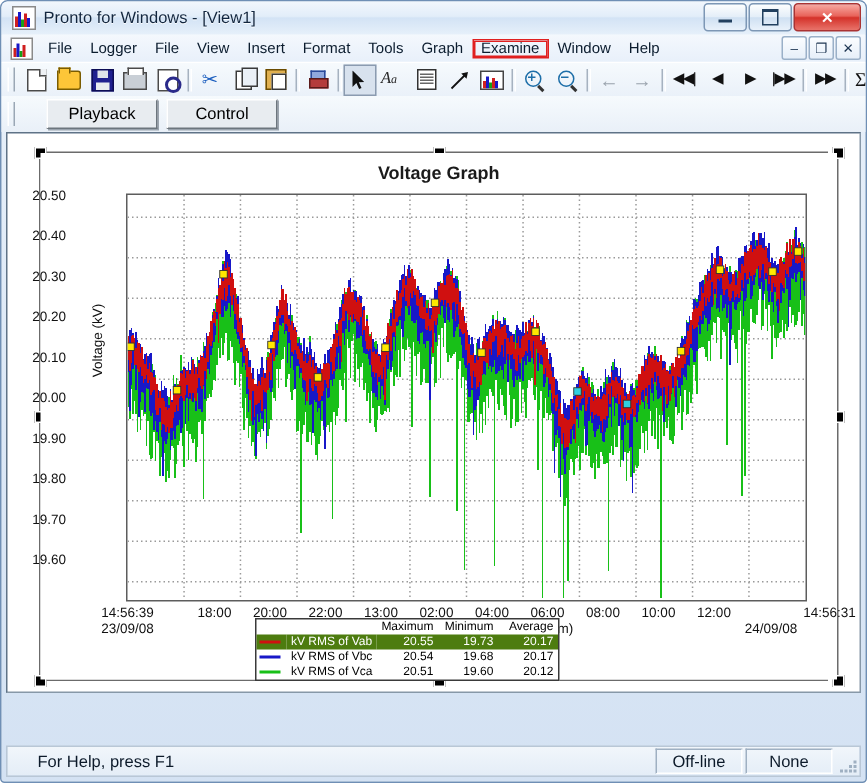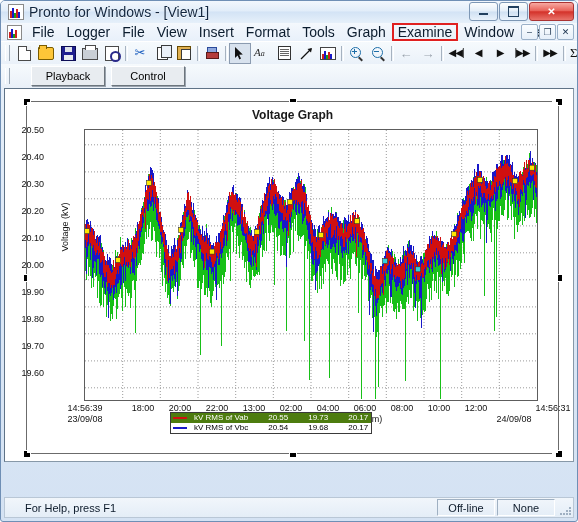--- a/index.html
+++ b/index.html
@@ -27,21 +27,21 @@
     display:flex;align-items:center;
     padding:0 4px;
   }
   .app-icon{
     width:14px;height:14px;margin:0 5px 0 3px;flex:none;position:relative;
     background:#ffffff;border:1px solid #8a8a8a;
     overflow:hidden;
   }
   .app-icon i{position:absolute;display:block;bottom:1px;width:2px;}
   .title-text{
-    font-size:14px;color:#12263f;
+    font-size:11px;color:#12263f;
     text-shadow:0 1px 0 rgba(255,255,255,.85);
     white-space:nowrap;
   }
   .winbtns{position:absolute;right:3px;top:1px;display:flex;gap:1px;}
   .winbtn{
     width:27px;height:17px;border:1px solid #7d97b5;border-radius:3px;
     background:linear-gradient(180deg,#fdfefe 0%,#e4eef8 48%,#cfe0f2 52%,#e9f2fb 100%);
     display:flex;align-items:center;justify-content:center;
     font-size:10px;color:#22405f;
   }
@@ -58,21 +58,21 @@
     height:18px;display:flex;align-items:center;
     background:linear-gradient(180deg,#f4f8fd 0%,#e8f0fa 100%);
     padding:0 2px;position:relative;
   }
   .mdi-icon{
     width:13px;height:13px;margin:0 4px 0 4px;flex:none;
     background:#ffffff;border:1px solid #8a8a8a;position:relative;overflow:hidden;
   }
   .mdi-icon i{position:absolute;display:block;bottom:1px;width:2px;}
   .menu-item{
-    padding:1px 6px;color:#0b1c2e;font-size:14px;white-space:nowrap;cursor:default;
+    padding:1px 6px;color:#0b1c2e;font-size:10px;white-space:nowrap;cursor:default;
   }
   .menu-item.hl{
     border:1px solid #e02020;
     padding:0px 5px;
     box-shadow:0 0 0 1px #e02020 inset;
   }
   .mdibtns{position:absolute;right:3px;top:1px;display:flex;gap:1px;}
   .mdibtn{
     width:15px;height:14px;border:1px solid #9ab0c8;border-radius:2px;
     background:linear-gradient(180deg,#fbfdff 0%,#e6eff9 100%);
@@ -515,38 +515,54 @@
       <div class="xtick" style="left:389px;top:301px;">10:00</div>
       <div class="xtick" style="left:426px;top:301px;">12:00</div>
       <div class="xtick" style="left:463px;top:301px;width:48px;margin-left:39px;">14:56:31</div>
       <div class="xtick" style="left:463px;top:312px;width:48px;">24/09/08</div>
 
       <div class="xaxis-title" style="left:262px;top:312px;">Time 23:59:52 (hh:mm)</div>
 
       <div class="legend">
         <table>
           <tbody>
+              <tr>
+            <td class="c-swatch"></td>
+            <td></td>
+            <th class="num hdr">Maximum</th>
+            <th class="num hdr">Minimum</th>
+            <th class="num hdr">Average</th>
+          </tr>
           <tr class="sel">
             <td class="c-swatch">
                   <span class="sw" style="border-top-color:#d01010;"></span>
                 </td>
             <td>kV RMS of Vab</td>
             <td class="num">20.55</td>
             <td class="num">19.73</td>
             <td class="num">20.17</td>
           </tr>
           <tr>
             <td class="c-swatch">
                   <span class="sw" style="border-top-color:#1818c8;"></span>
                 </td>
             <td>kV RMS of Vbc</td>
             <td class="num">20.54</td>
             <td class="num">19.68</td>
             <td class="num">20.17</td>
           </tr>
+          <tr>
+            <td class="c-swatch">
+                  <span class="sw" style="border-top-color:#18c018;"></span>
+                </td>
+            <td>kV RMS of Vca</td>
+            <td class="num">20.51</td>
+            <td class="num">19.60</td>
+            <td class="num">20.12</td>
+          </tr>
         </tbody>
           </table>
       </div>
 
     </div>
   </div>
 
   <div class="statusbar">
     <div class="status-left">For Help, press F1</div>
     <div class="status-cell">Off-line</div>

